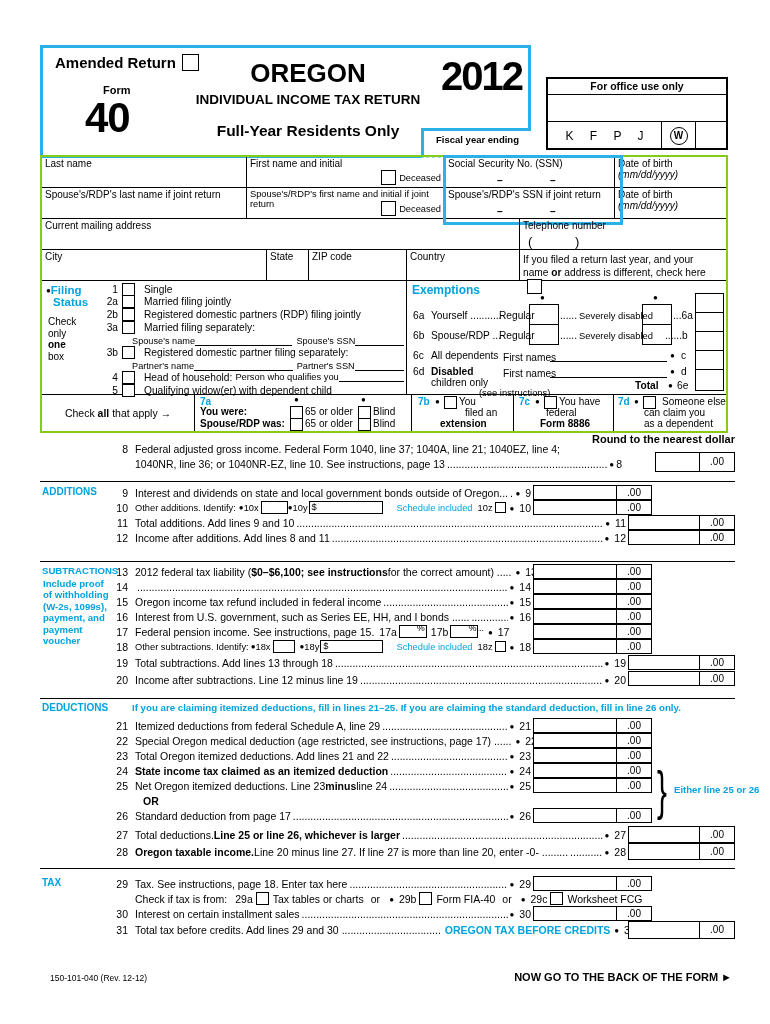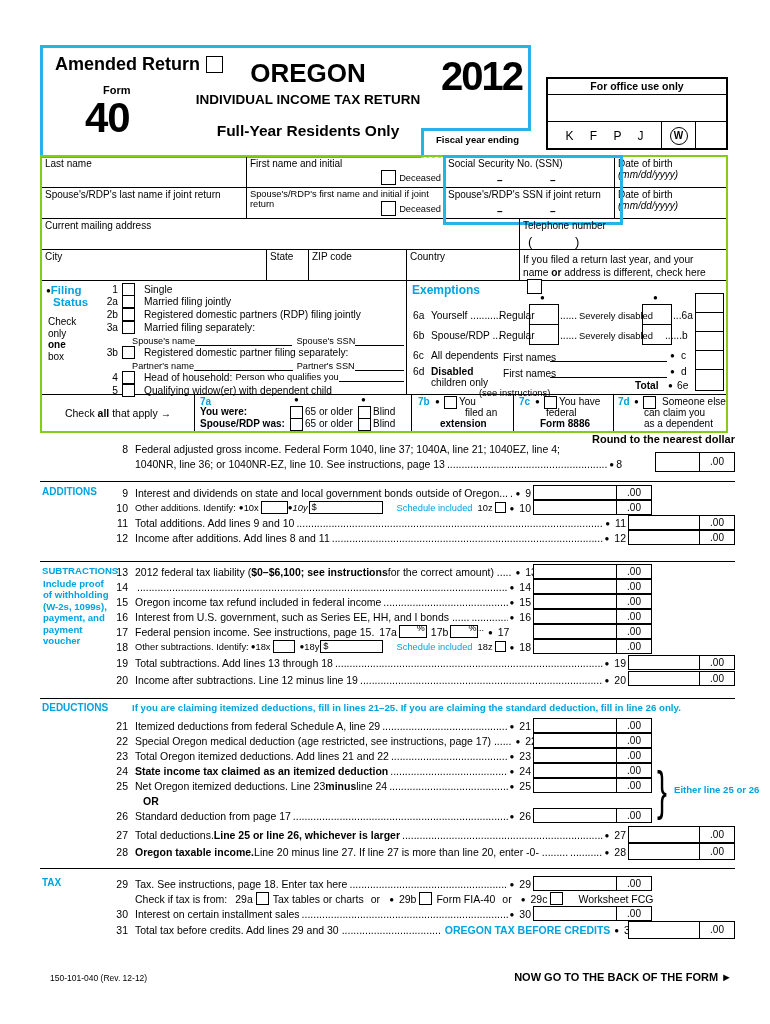--- a/index.html
+++ b/index.html
@@ -56,21 +56,21 @@
   .exlbl{position:absolute;font-size:10.2px;white-space:nowrap;}
   .exbox{position:absolute;border:1px solid #000;background:#fff;box-sizing:border-box;}
 </style>
 </head>
 <body>
 
 <div class="page">
 
   <div class="hdr-blue">
     <div class="abs" style="left:12px;top:6px;display:flex;align-items:center;gap:6px;">
-      <span class="b" style="font-size:18px;">Amended Return</span>
+      <span class="b" style="font-size:15px;">Amended Return</span>
       <span class="cb big"></span>
     </div>
     <div class="abs b" style="left:60px;top:36px;font-size:11px;">Form</div>
     <div class="abs b" style="left:42px;top:46px;font-size:42px;letter-spacing:-1px;">40</div>
     <div class="abs b" style="left:145px;top:10px;width:240px;text-align:center;font-size:26px;">OREGON</div>
     <div class="abs b" style="left:105px;top:44px;width:320px;text-align:center;font-size:13.5px;">INDIVIDUAL INCOME TAX RETURN</div>
     <div class="abs b" style="left:125px;top:74px;width:280px;text-align:center;font-size:15.5px;">Full-Year Residents Only</div>
     <div class="abs b" style="right:6px;top:6px;font-size:40px;letter-spacing:-2px;">2012</div>
     <div class="fiscal">
       <span>Fiscal year ending</span>
@@ -354,21 +354,21 @@
           <span class="fill"></span>
           <span class="cents">.00</span>
         </div>
     </div>
     <div class="row">
       <div class="flow in" style="font-size:9.3px;">
         <span class="num" style="font-size:10.5px;">10</span>
         <span>Other additions. Identify:</span>
         <span style="margin-left:3px;"><span class="dot">●</span><span>10x</span></span>
         <span class="mbox" style="width:30px;margin-left:2px;"></span>
-        <span style="margin-left:0;font-style:italic;"><span class="dot">●</span><span>10y</span></span>
+        <span style="margin-left:0;"><span class="dot">●</span><span>10y</span></span>
         <span class="mbox" style="width:82px;margin-left:1px;padding-left:2px;"><span>$</span></span>
         <span class="cy" style="margin-left:14px;">Schedule included</span>
         <span style="margin-left:5px;">10z</span>
         <span class="cb" style="width:9px;height:9px;margin-left:2px;"></span>
         <span class="tag" style="font-size:10.5px;margin-left:4px;"><span class="dot">●</span> <span>10</span></span>
       </div>
       <div class="abox in">
           <span class="fill"></span>
           <span class="cents">.00</span>
         </div>
@@ -653,21 +653,21 @@
         <span style="margin-left:8px;">29a</span>
         <span class="cb" style="margin-left:3px;"></span>
         <span style="margin-left:4px;">Tax tables or charts</span>
         <span style="margin-left:7px;">or</span>
         <span class="tag" style="margin-left:9px;"><span class="dot">●</span> <span>29b</span></span>
         <span class="cb" style="margin-left:3px;"></span>
         <span style="margin-left:4px;">Form FIA-40</span>
         <span style="margin-left:7px;">or</span>
         <span class="tag" style="margin-left:9px;"><span class="dot">●</span> <span>29c</span></span>
         <span class="cb" style="margin-left:3px;"></span>
-        <span style="margin-left:15px;">Worksheet FCG</span>
+        <span style="margin-left:4px;">Worksheet FCG</span>
       </div>
     </div>
     <div class="row">
       <div class="flow in">
         <span class="num">30</span>
         <span>Interest on certain installment sales</span>
         <span class="leader"></span>
         <span class="tag"><span class="dot">●</span> <span>30</span></span>
       </div>
       <div class="abox in">

